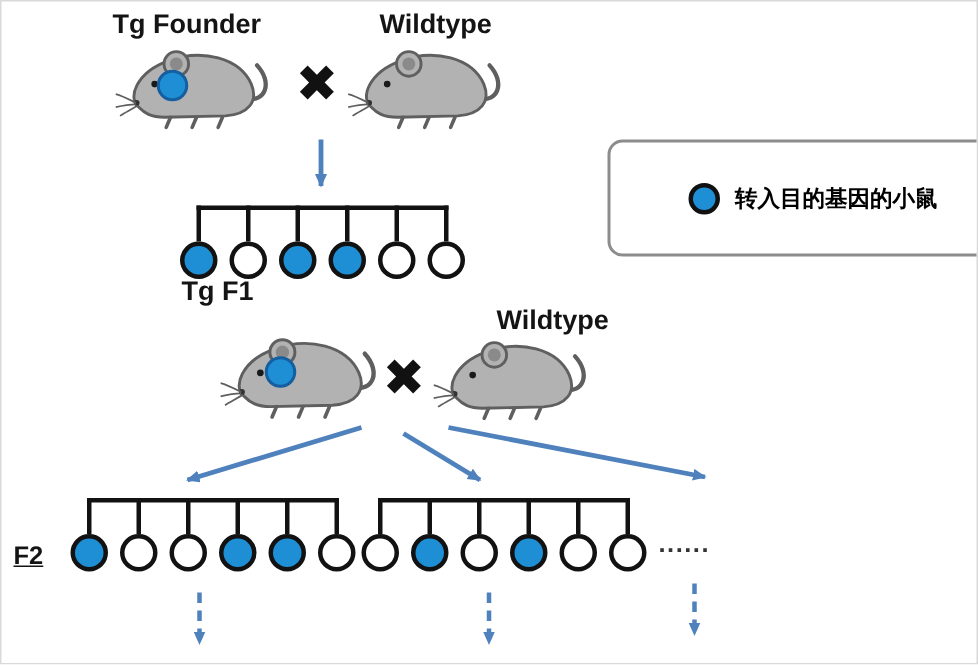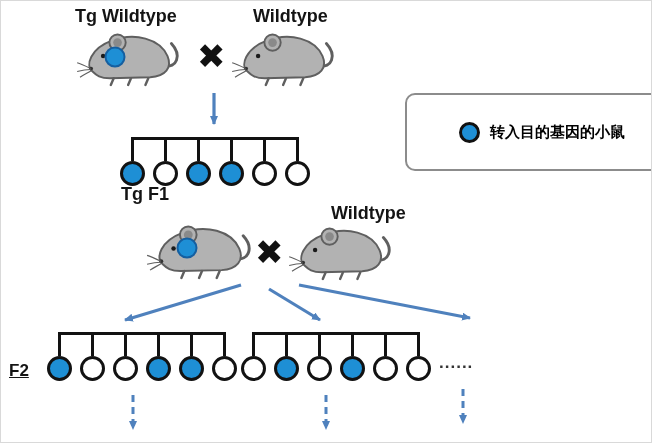--- a/index.html
+++ b/index.html
@@ -69,21 +69,21 @@
     <path class="arrow" d="M213 92 L213 123" marker-end="url(#ah)"></path>
     <path class="arrow" d="M240 284 L124 319" marker-end="url(#ah)"></path>
     <path class="arrow" d="M268 288 L319 319" marker-end="url(#ah)"></path>
     <path class="arrow" d="M298 284 L469 317" marker-end="url(#ah)"></path>
 
     <path class="arrow dashed" d="M132 394 L132 428" marker-end="url(#ah)"></path>
     <path class="arrow dashed" d="M325 394 L325 428" marker-end="url(#ah)"></path>
     <path class="arrow dashed" d="M462 388 L462 422" marker-end="url(#ah)"></path>
   </svg>
 
-  <div class="label gen-label" style="left:74px; top:5px;">Tg Wildtype</div>
+  <div class="label gen-label" style="left:74px; top:5px;">Tg Founder</div>
   <div class="label gen-label" style="left:252px; top:5px;">Wildtype</div>
   <div class="label cross" style="left:196px; top:38px;">✖</div>
 
   <div class="comb" style="left:115px; top:136px;">
       <div class="topline"></div>
       <div class="cell">
         <div class="stem"></div>
         <div class="circle filled"></div>
       </div>
       <div class="cell">

